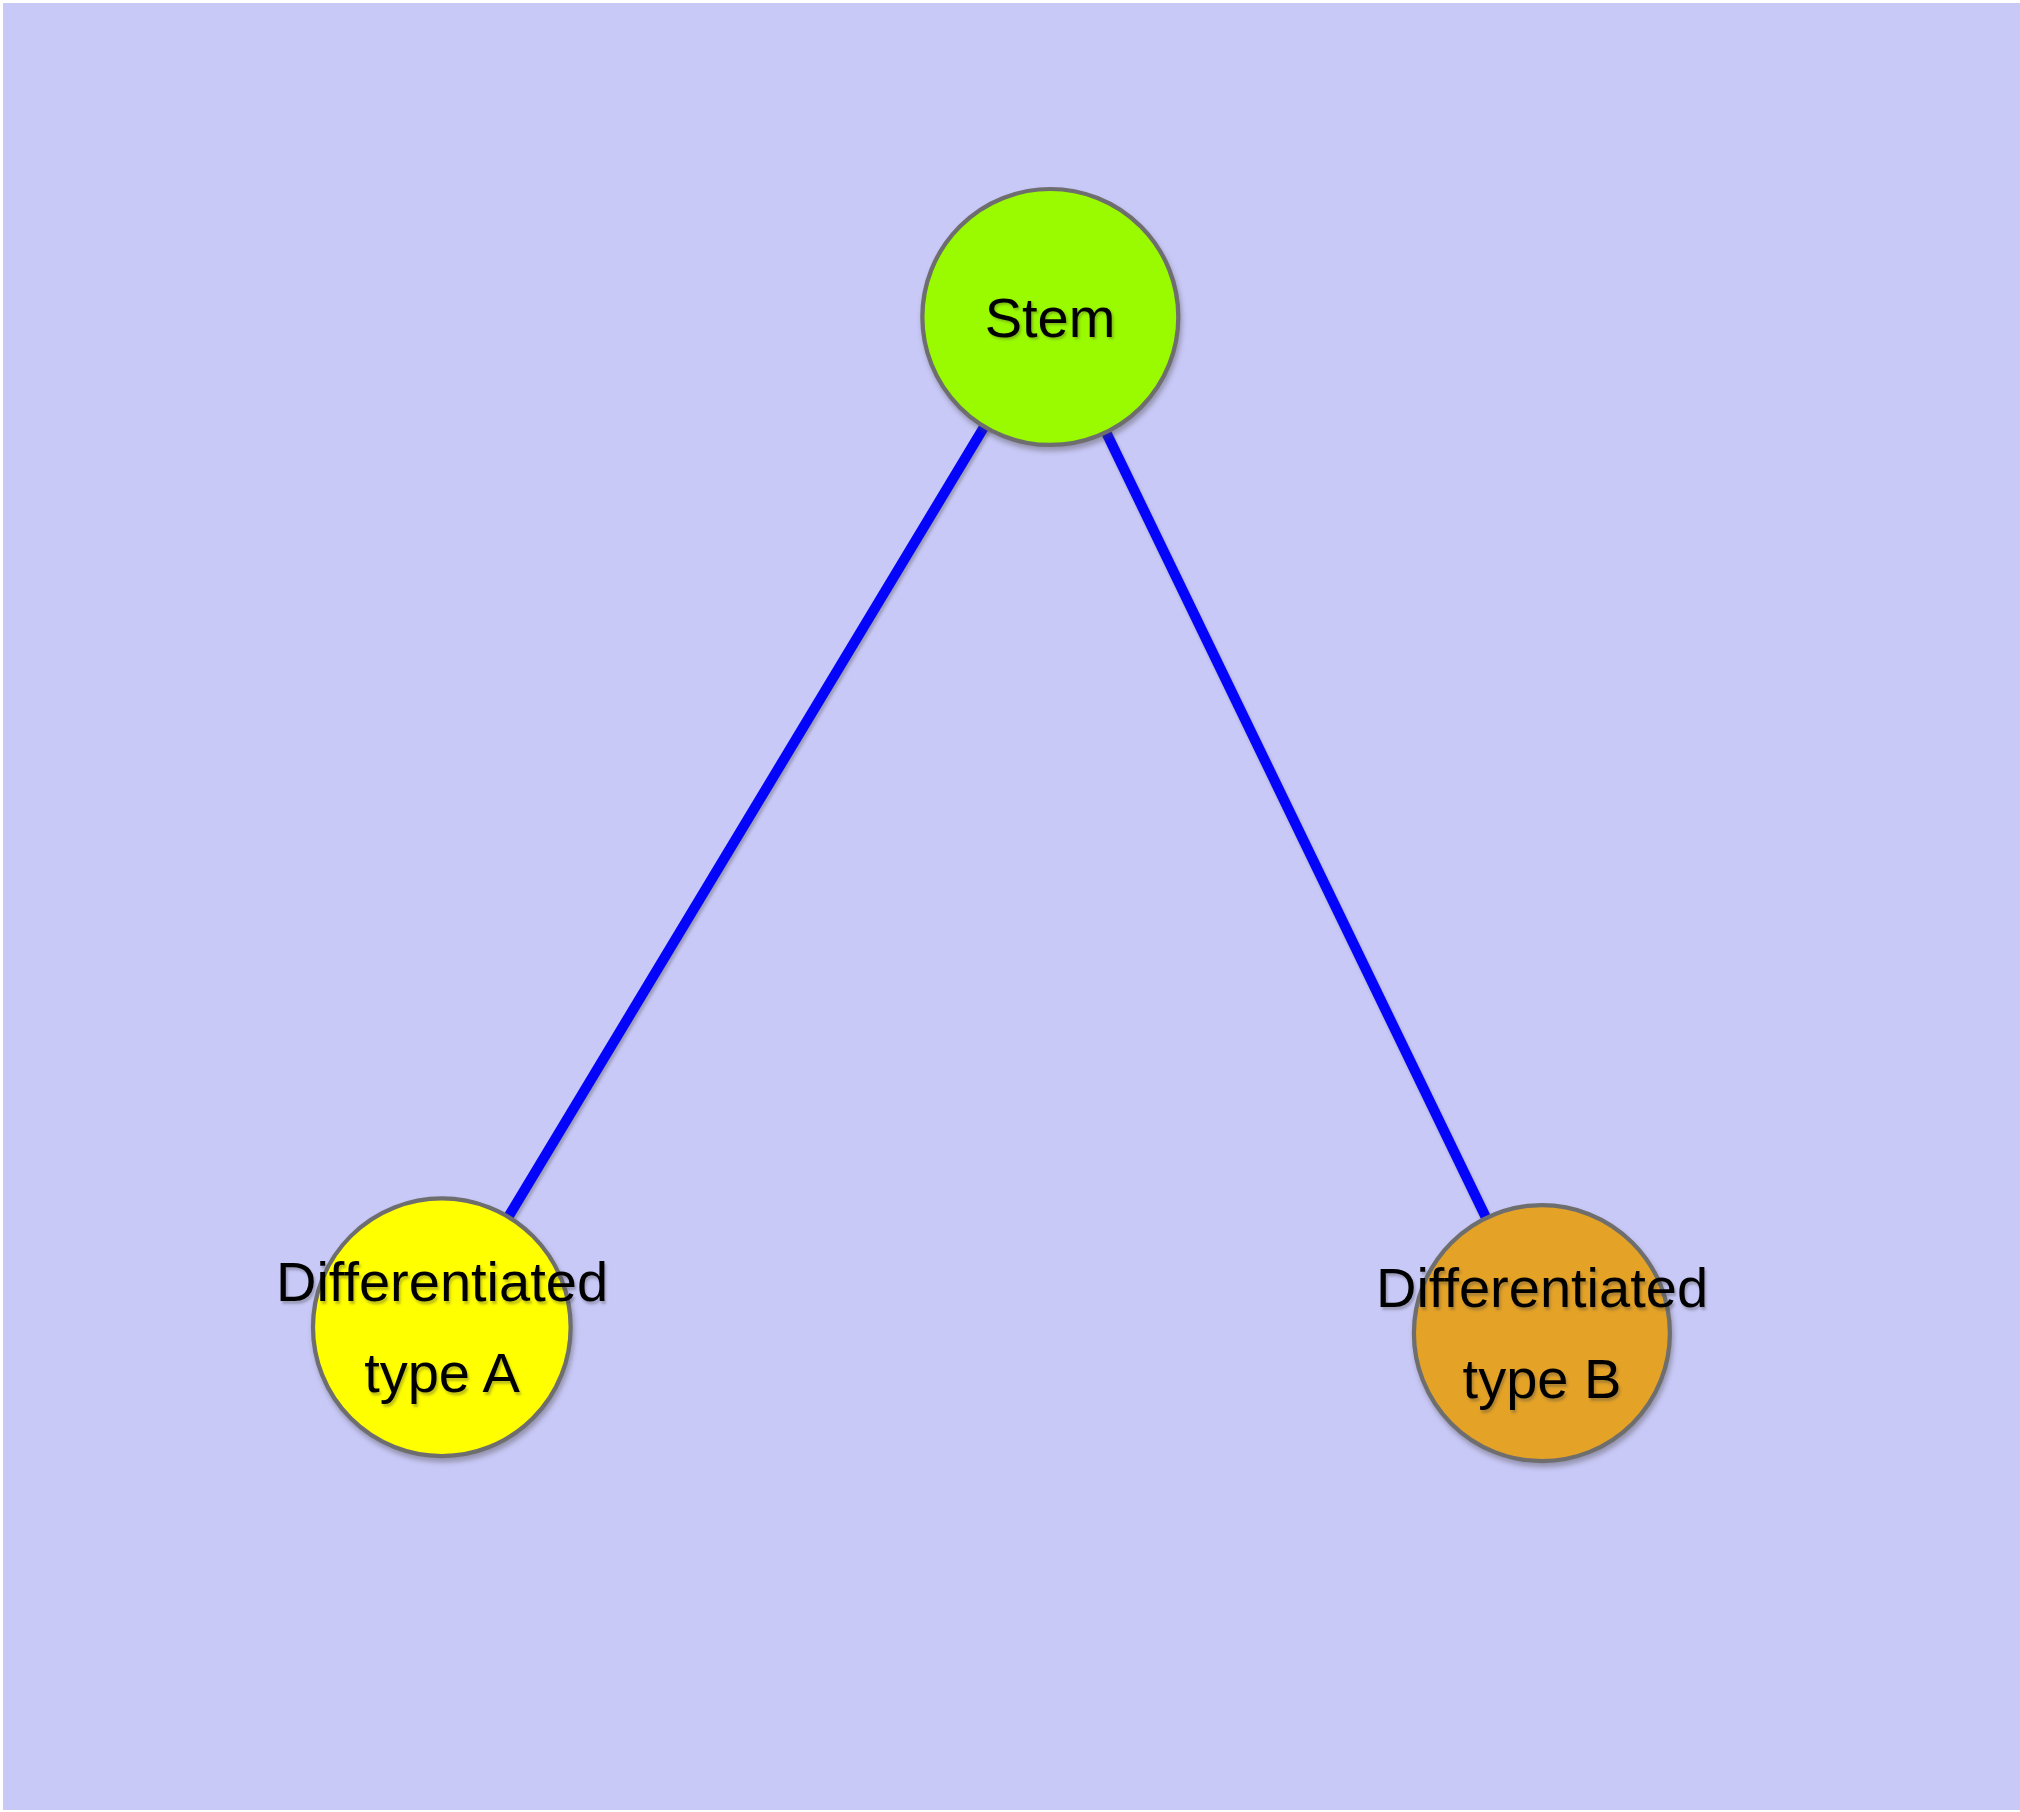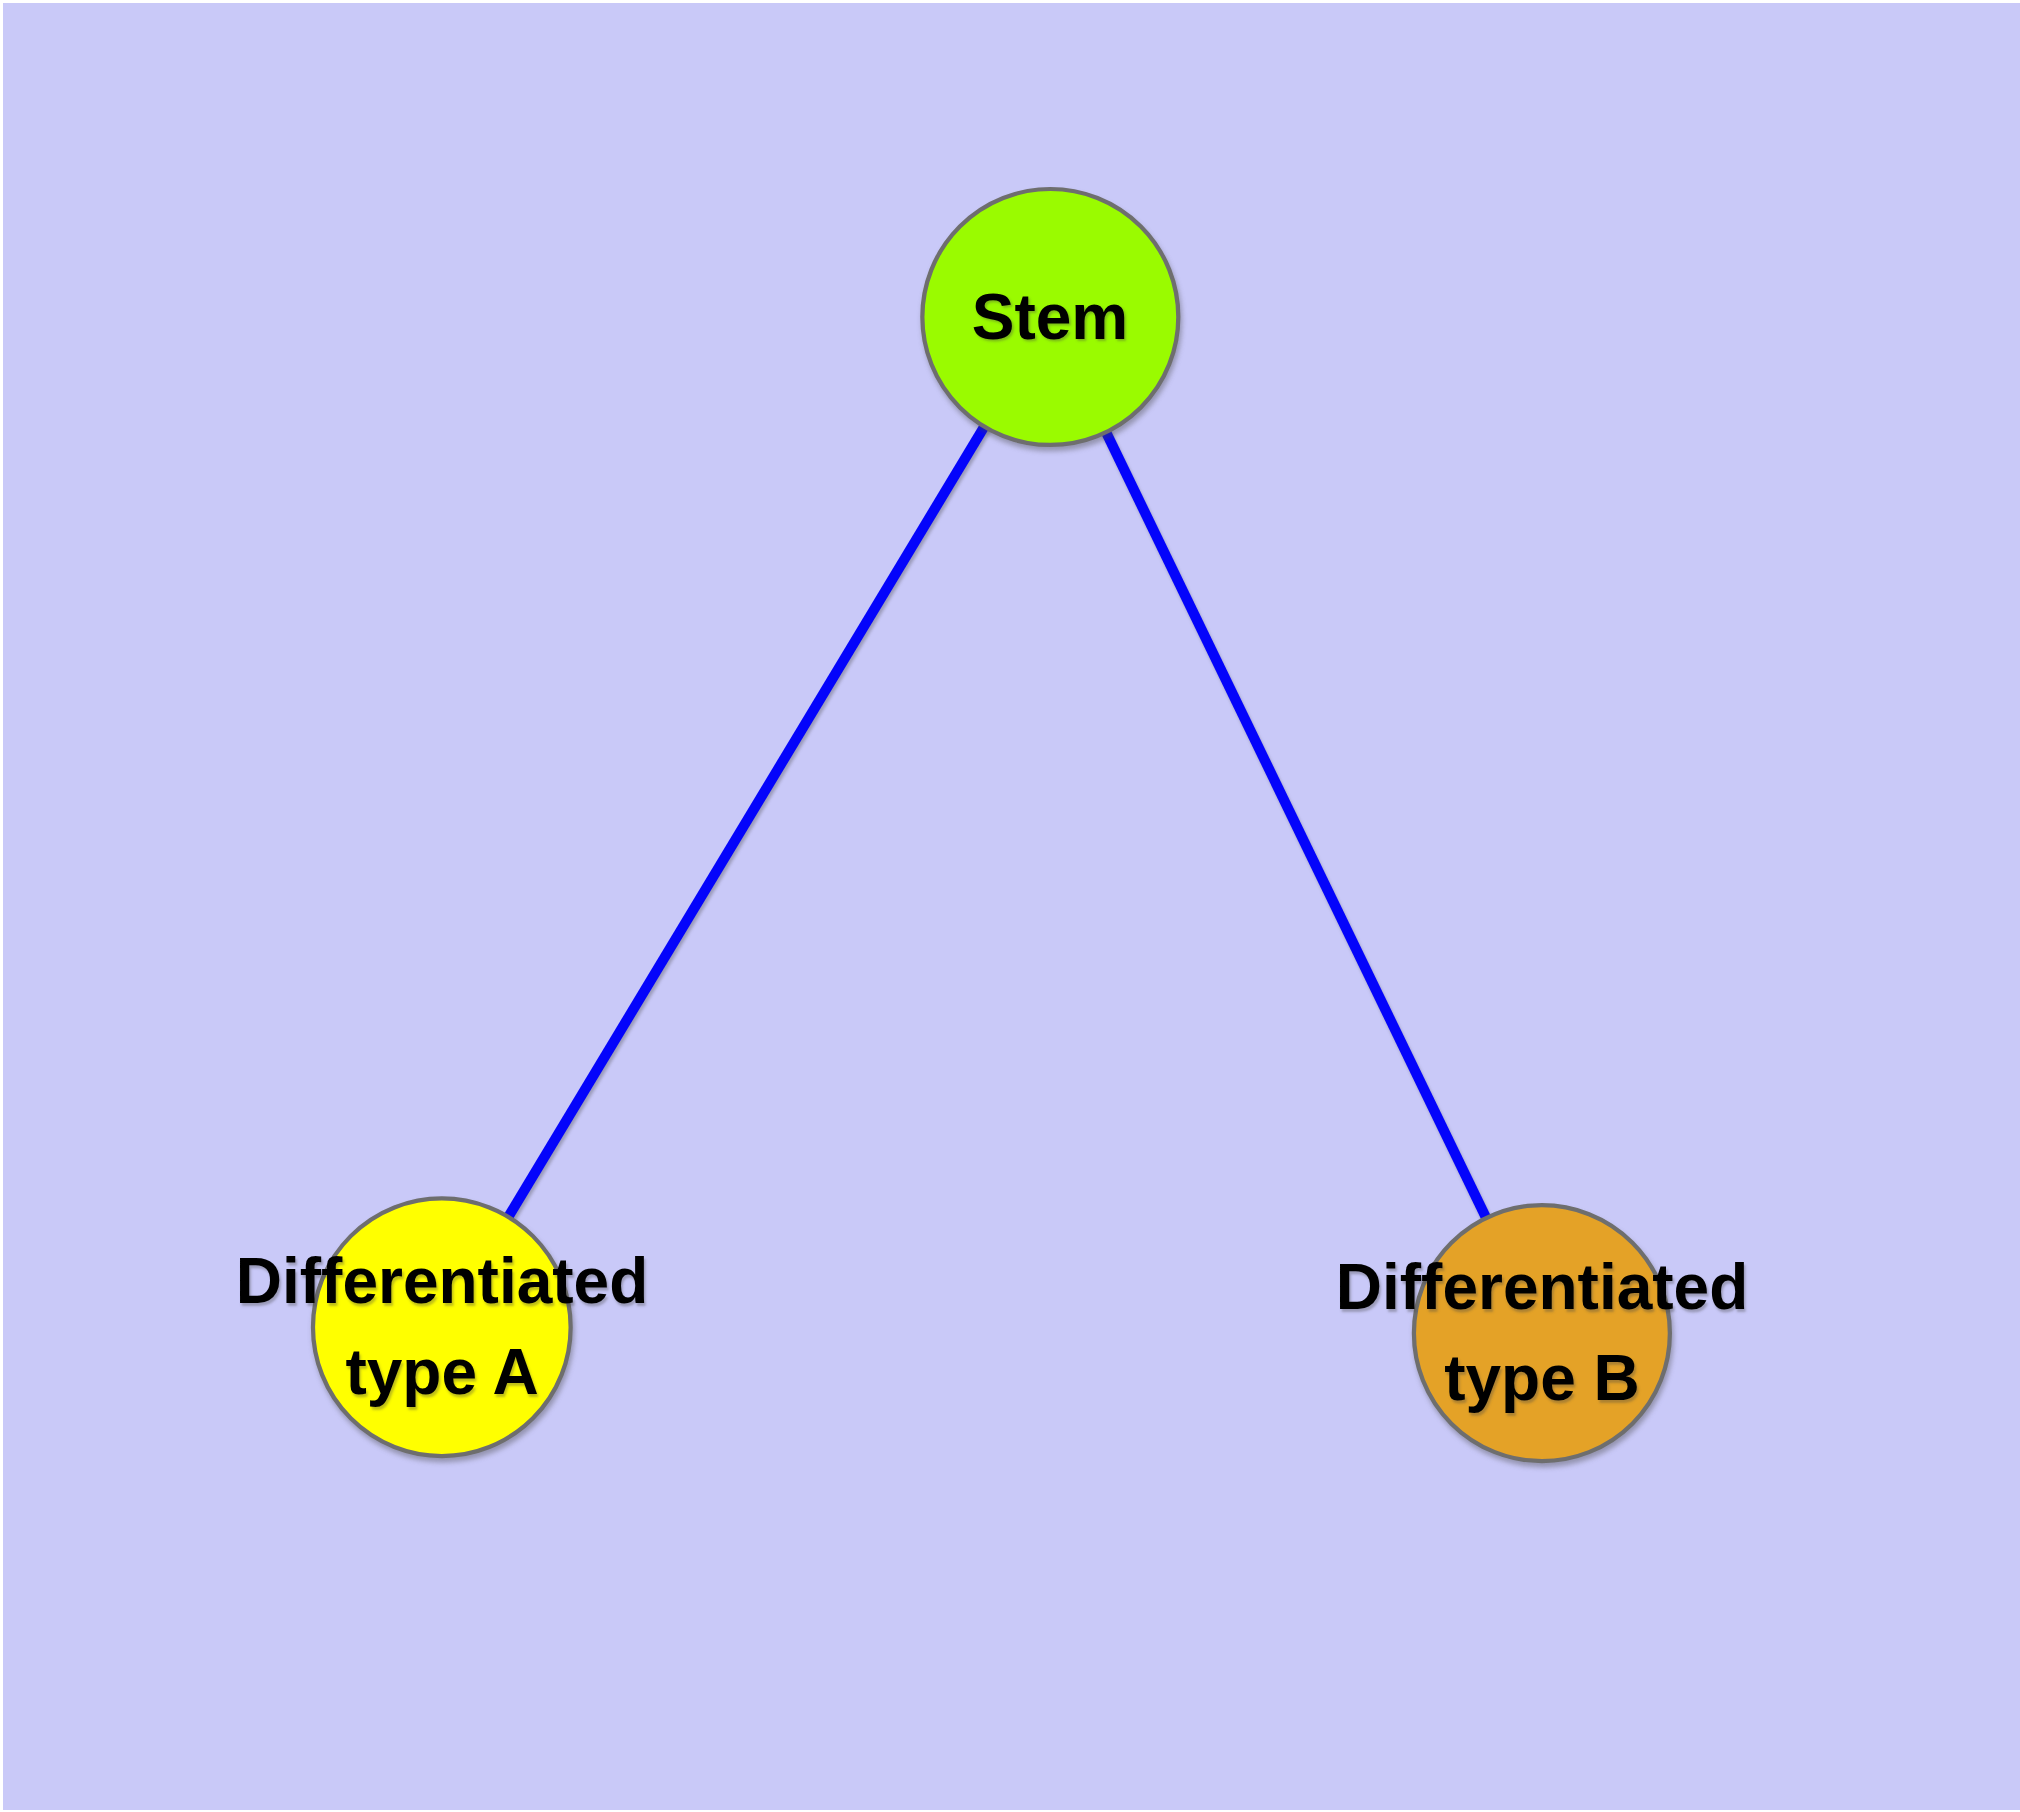--- a/index.html
+++ b/index.html
@@ -34,22 +34,22 @@
     fill: none;
     filter: drop-shadow(2px 4px 2px rgba(70,70,70,0.35));
   }
   .node-circle {
     filter: drop-shadow(2px 5px 3px rgba(70,70,70,0.40));
   }
   .node-label {
     position: absolute;
     transform: translate(-50%, -50%);
     text-align: center;
-    font-weight: bold;
-    font-size: 64px;
+    font-weight: normal;
+    font-size: 56px;
     line-height: 91px;
     white-space: pre-line;
     letter-spacing: 0px;
     text-shadow: 1.7px 2.5px 2.5px rgba(70,70,70,0.35);
     pointer-events: none;
   }
 </style>
 </head>
 <body>
 

